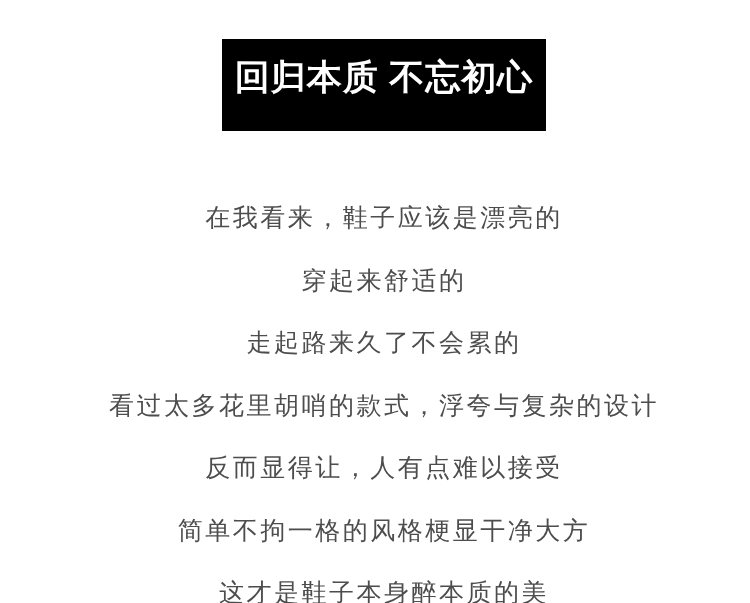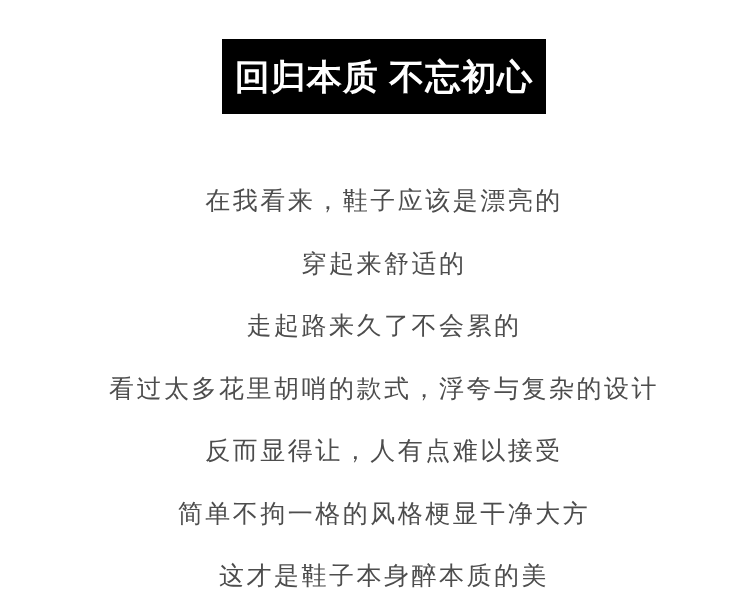--- a/index.html
+++ b/index.html
@@ -16,21 +16,21 @@
   .content {
     width: 750px;
     text-align: center;
     transform: translateX(9px);
   }
   .banner {
     display: inline-block;
     margin-top: 39px;
     background: #000000;
     color: #ffffff;
-    height: 75px;
+    height: 92px;
     line-height: 75px;
     padding: 0 13px;
     font-size: 35px;
     font-weight: bold;
     letter-spacing: 1px;
     white-space: nowrap;
   }
   .lines {
     margin-top: 55px;
   }

